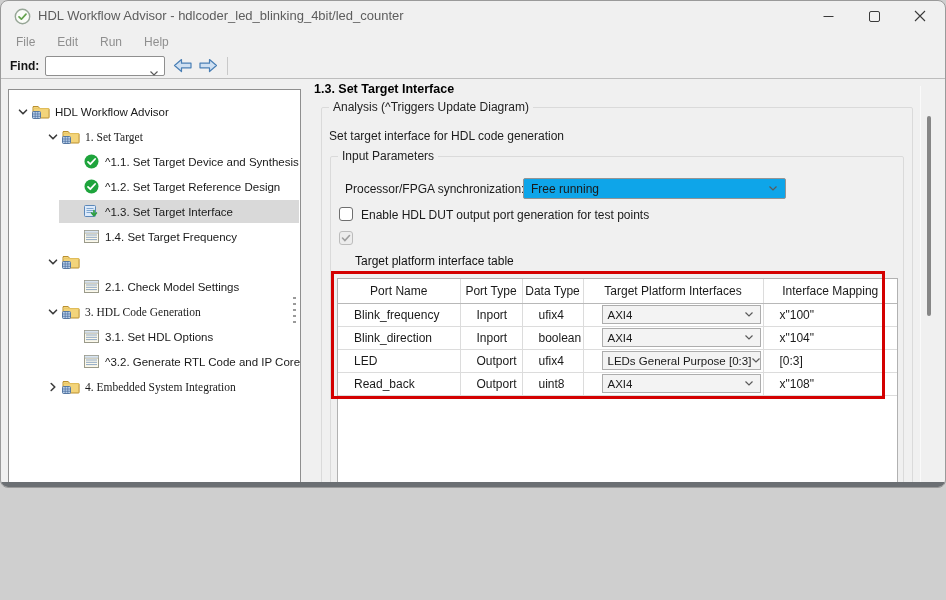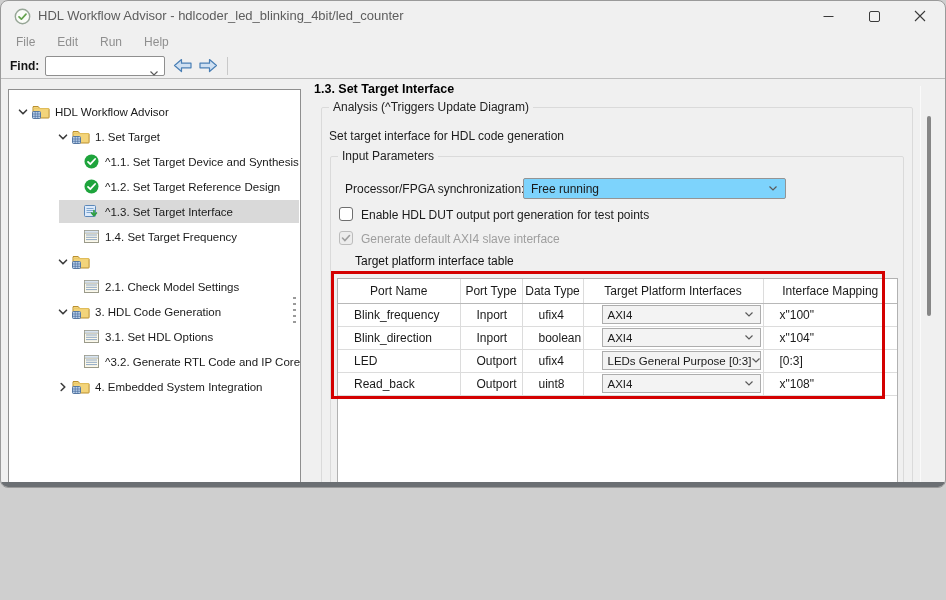--- a/index.html
+++ b/index.html
@@ -30,34 +30,34 @@
   .find-sep{position:absolute;left:226px;top:4px;width:1px;height:18px;background:#c9c9c9;}
   
   .tree-panel{position:absolute;left:7px;top:88px;width:293px;height:490px;background:#fff;
     border:1px solid #8f8f8f;overflow:hidden;}
   .tree-row{position:absolute;left:0;right:0;height:25px;display:flex;align-items:center;font-size:11.5px;}
   .tree-row .sel-bg{position:absolute;left:50px;right:1px;top:1px;bottom:1px;background:#d9d9d9;}
   .tw-chev{width:16px;display:flex;justify-content:center;position:relative;flex:none;}
   .tw-icon{width:20px;display:flex;justify-content:center;position:relative;flex:none;margin-right:4px;}
   .tw-label{white-space:nowrap;position:relative;}
   .d0{padding-left:6px;}
-  .d1{padding-left:46px;}
+  .d1{padding-left:36px;font-family:Liberation Serif, serif;}
   .d2{padding-left:56px;}
   .tree-hscroll{position:absolute;left:10px;bottom:6px;width:222px;height:3px;background:#8a8a8a;border-radius:2px;}
   .splitter{position:absolute;left:292px;top:296px;width:3px;height:30px;
     background:repeating-linear-gradient(#9a9a9a 0 2px,transparent 2px 6px);}
   
   .heading{position:absolute;left:313px;top:81px;font-size:12.5px;font-weight:bold;color:#000;}
   .groupbox{position:absolute;border:1px solid #dadada;border-radius:2px;}
   .group-analysis{left:320px;top:106px;width:592px;height:437px;}
   .group-input{left:329px;top:155px;width:574px;height:383px;}
   .group-label{position:absolute;top:-8px;left:7px;background:#f0f0f0;padding:0 4px;font-size:12px;color:#232323;white-space:nowrap;}
   .desc-text{position:absolute;left:328px;top:128px;font-size:12px;color:#1c1c1c;}
   .sync-label{position:absolute;left:344px;top:181px;font-size:12px;}
-  .sync-dd{position:absolute;left:522px;top:177px;width:263px;height:21px;background:#7dd3fc;
+  .sync-dd{position:absolute;left:522px;top:177px;width:263px;height:21px;background:#0ea5e9;
     border:1px solid #949494;border-radius:2px;display:flex;align-items:center;padding-left:7px;font-size:12px;}
   .sync-dd .cc{margin-left:auto;margin-right:7px;display:flex;}
   .checkbox{position:absolute;width:14px;height:14px;border:1px solid #6e6e6e;border-radius:3px;background:#fff;}
   .cb1{left:338px;top:206px;}
   .cb2{left:338px;top:230px;border-color:#bcbcbc;background:#ececec;display:flex;align-items:center;justify-content:center;}
   .cb-label{position:absolute;font-size:12px;}
   .cbl1{left:360px;top:207px;}
   .cbl2{left:360px;top:231px;color:#9e9e9e;}
   .table-caption{position:absolute;left:337px;top:253px;font-size:12px;color:#111;margin-left:17px;}
   
@@ -326,21 +326,20 @@
     </span>
   </div>
 
   <div class="checkbox cb1"></div>
   <div class="cb-label cbl1">Enable HDL DUT output port generation for test points</div>
   <div class="checkbox cb2">
     <svg width="10" height="8" viewBox="0 0 10 8">
         <path d="M1.5 4l2.4 2.5L8.5 1.5" stroke="#9e9e9e" stroke-width="1.6" fill="none" stroke-linecap="round"></path>
       </svg>
   </div>
-  <div class="cb-label cbl2">Generate default AXI4 slave interface</div>
 
   <div class="table-caption">Target platform interface table</div>
 
   <div class="table-widget">
     <table class="iface">
       <colgroup>
           <col style="width:122px">
           <col style="width:62px">
           <col style="width:61px">
           <col style="width:180px">

